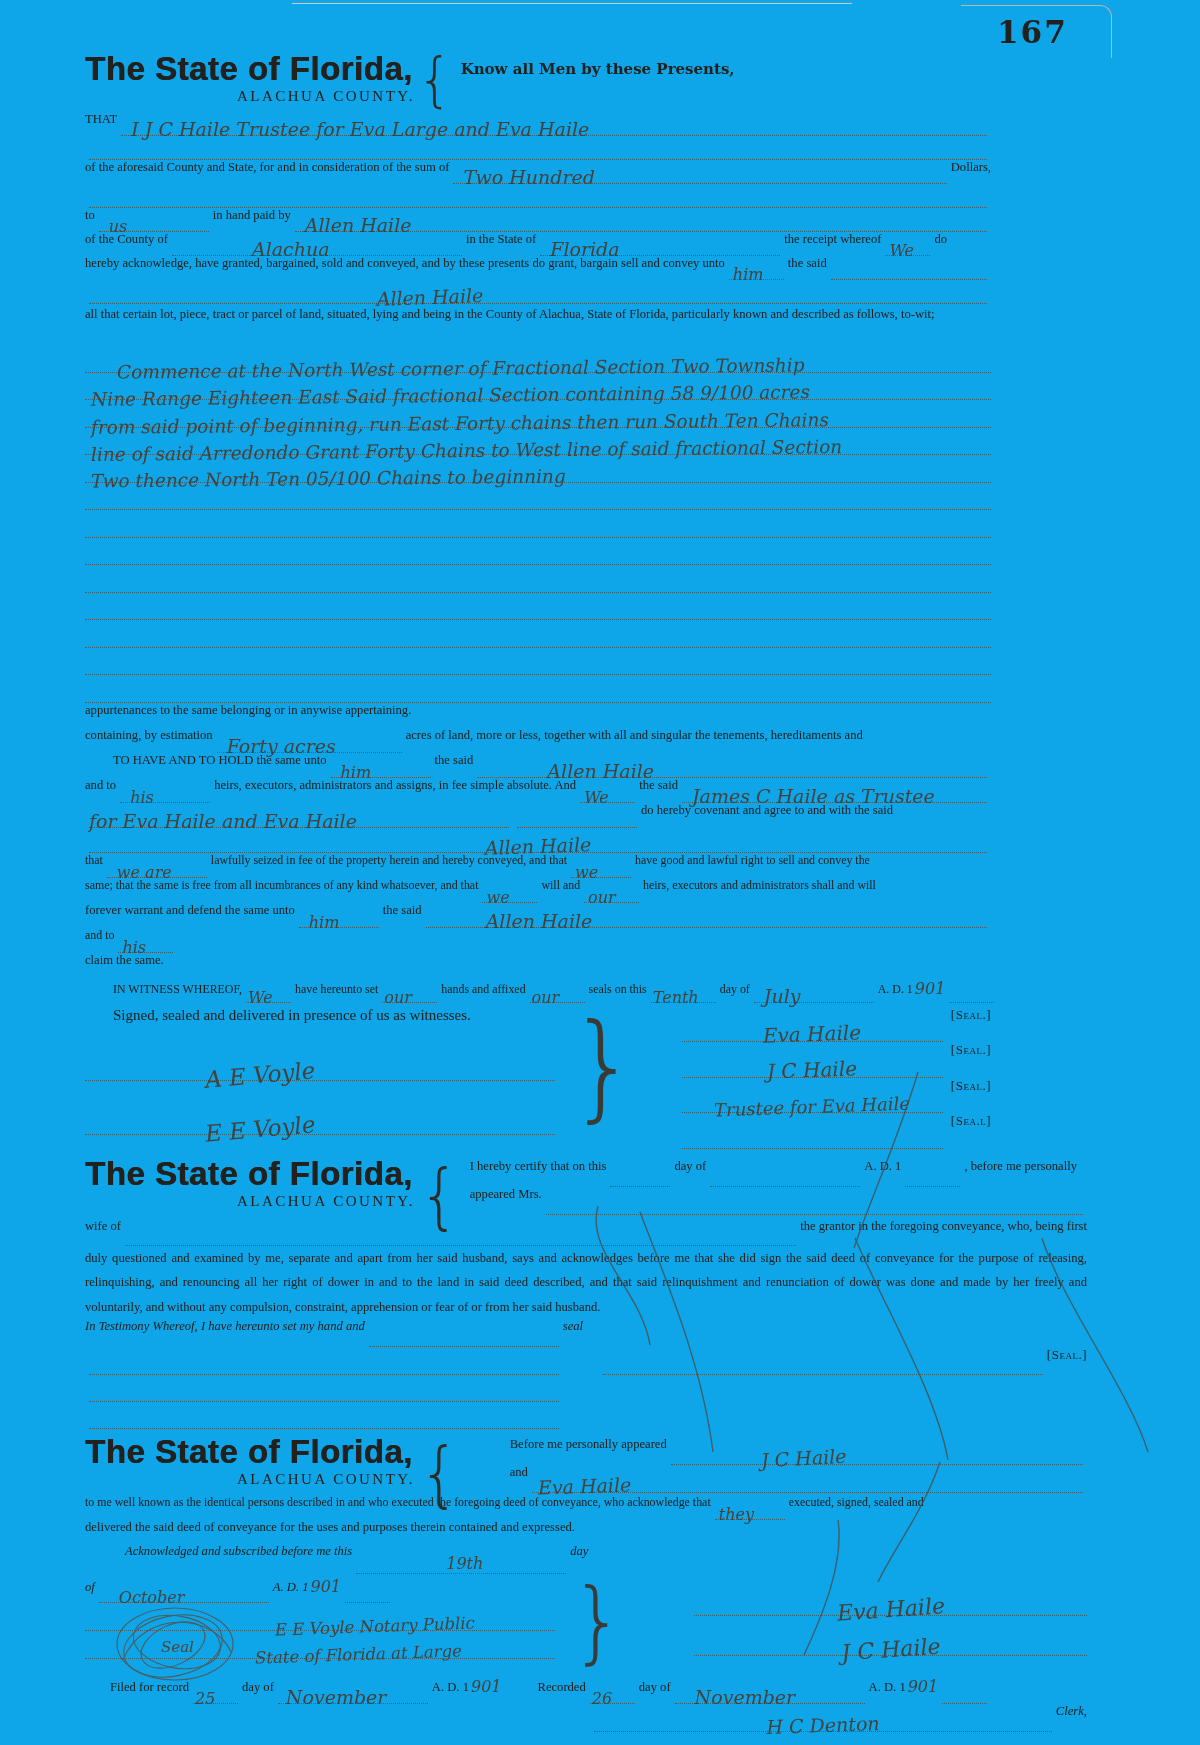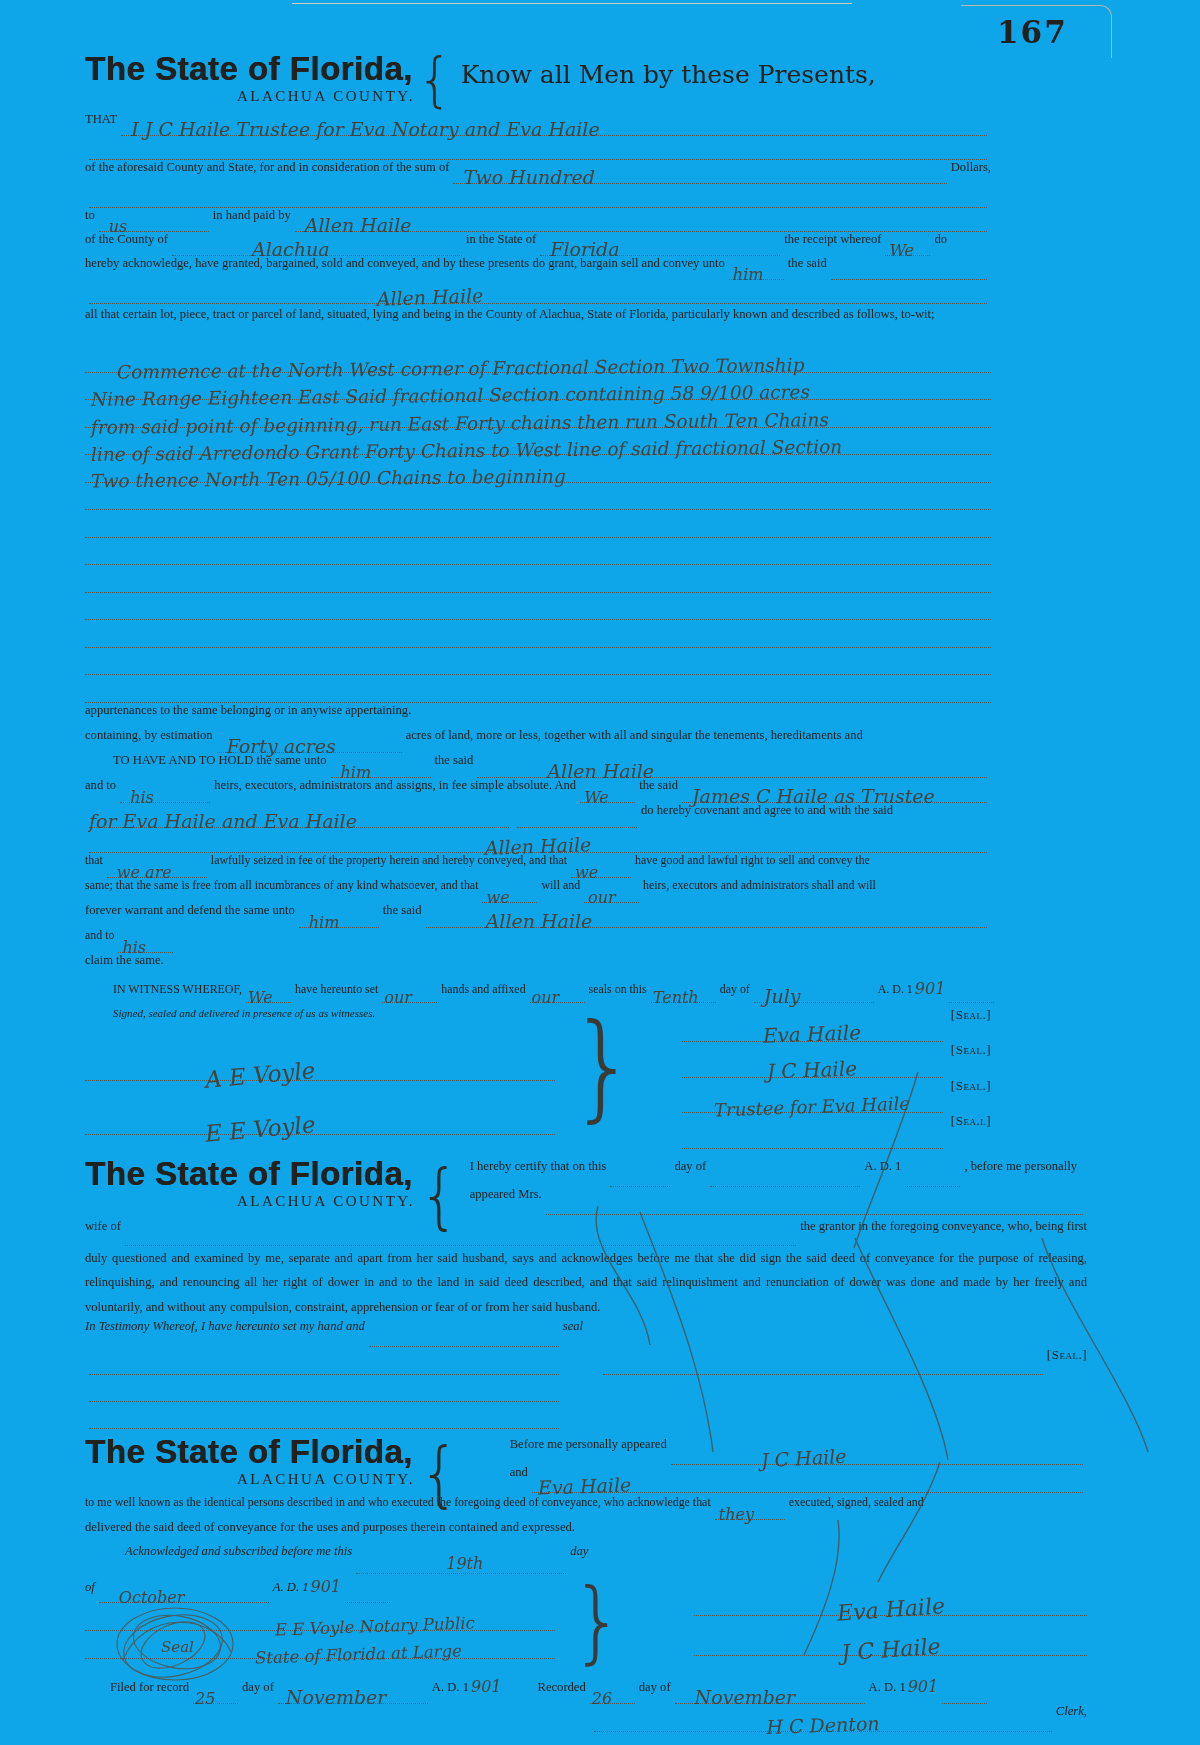--- a/index.html
+++ b/index.html
@@ -30,32 +30,32 @@
   .sealtag{font-variant:small-caps;letter-spacing:.5px;flex:0 0 auto;font-size:13px}
   .para{font-size:12.6px;text-align:justify;line-height:24.5px;margin:0;white-space:normal}
 
   
   .sec-head{display:flex;align-items:flex-start}
   .head-text{flex:0 0 330px}
   .goth{font-family:Liberation Sans, sans-serif;font-size:33px;font-weight:700;letter-spacing:.5px;text-shadow:.6px 0 0 currentColor}
   .county{font-size:15px;letter-spacing:2.5px;text-align:right;margin-top:0}
   .brace{font-family:"DejaVu Sans",sans-serif;font-weight:100;color:#2c2c28;flex:0 0 auto}
   .b-head{font-size:56px;line-height:60px;transform:scaleY(1.05);margin:0 8px 0 2px}
-  .banner{font-family:"DejaVu Serif",serif;font-weight:400;font-size:25px;padding-top:10px}
+  .banner{font-family:"DejaVu Serif",serif;font-weight:700;font-size:15px;padding-top:10px}
 
   
   .dline{height:26.5px;border-bottom:1px dotted #5b574e;position:relative}
   .dline>.hw{position:absolute;bottom:-7px;left:6px;font-size:18.5px;transform:rotate(-.6deg)}
   .dline.first>.hw{left:32px}
   .eline{height:26.5px;border-bottom:1px dotted #5b574e}
 
   
   .wit-block{display:flex;margin-top:4px}
   .wit-left{flex:0 0 470px}
-  .wit-label{font-style:italic;font-size:11px;height:20px;padding-left:28px}
+  .wit-label{font-size:15px;height:20px;padding-left:28px}
   .wsig-line{height:53px;border-bottom:1px dotted #5b574e;position:relative}
   .wsig-line>.hw{position:absolute;bottom:-8px;left:120px;font-size:23px;transform:rotate(-5deg)}
   .b-wit{font-size:108px;line-height:120px;transform:scaleY(1.08);margin-left:14px;color:#3a3a36}
   .seal-col{flex:1 1 auto;padding-left:40px}
   .seal-row{display:flex;align-items:baseline;height:35.5px;font-size:13px}
   .seal-row .fill{margin-right:8px}
   .seal-row .hw{font-size:20px;transform:translateX(-50%) rotate(-3deg)}
   .seal-row.r3 .hw{font-size:18px}
 
   
@@ -92,21 +92,21 @@
         <div class="goth">The State of Florida,</div>
         <div class="county">ALACHUA COUNTY.</div>
       </div>
       <div class="brace b-head">{</div>
       <div class="banner">Know all Men by these Presents,</div>
     </div>
 
     <div class="line h24">
       <span class="pt">THAT</span>
       <span class="fill">
-          <span class="hw lg">I J C Haile Trustee for Eva Notary and Eva Haile</span>
+          <span class="hw lg">I J C Haile Trustee for Eva Large and Eva Haile</span>
         </span>
     </div>
     <div class="line h24">
         <span class="fill"></span>
       </div>
     <div class="line h24">
       <span class="pt">of the aforesaid County and State, for and in consideration of the sum of</span>
       <span class="fill">
           <span class="hw lg">Two Hundred</span>
         </span>

